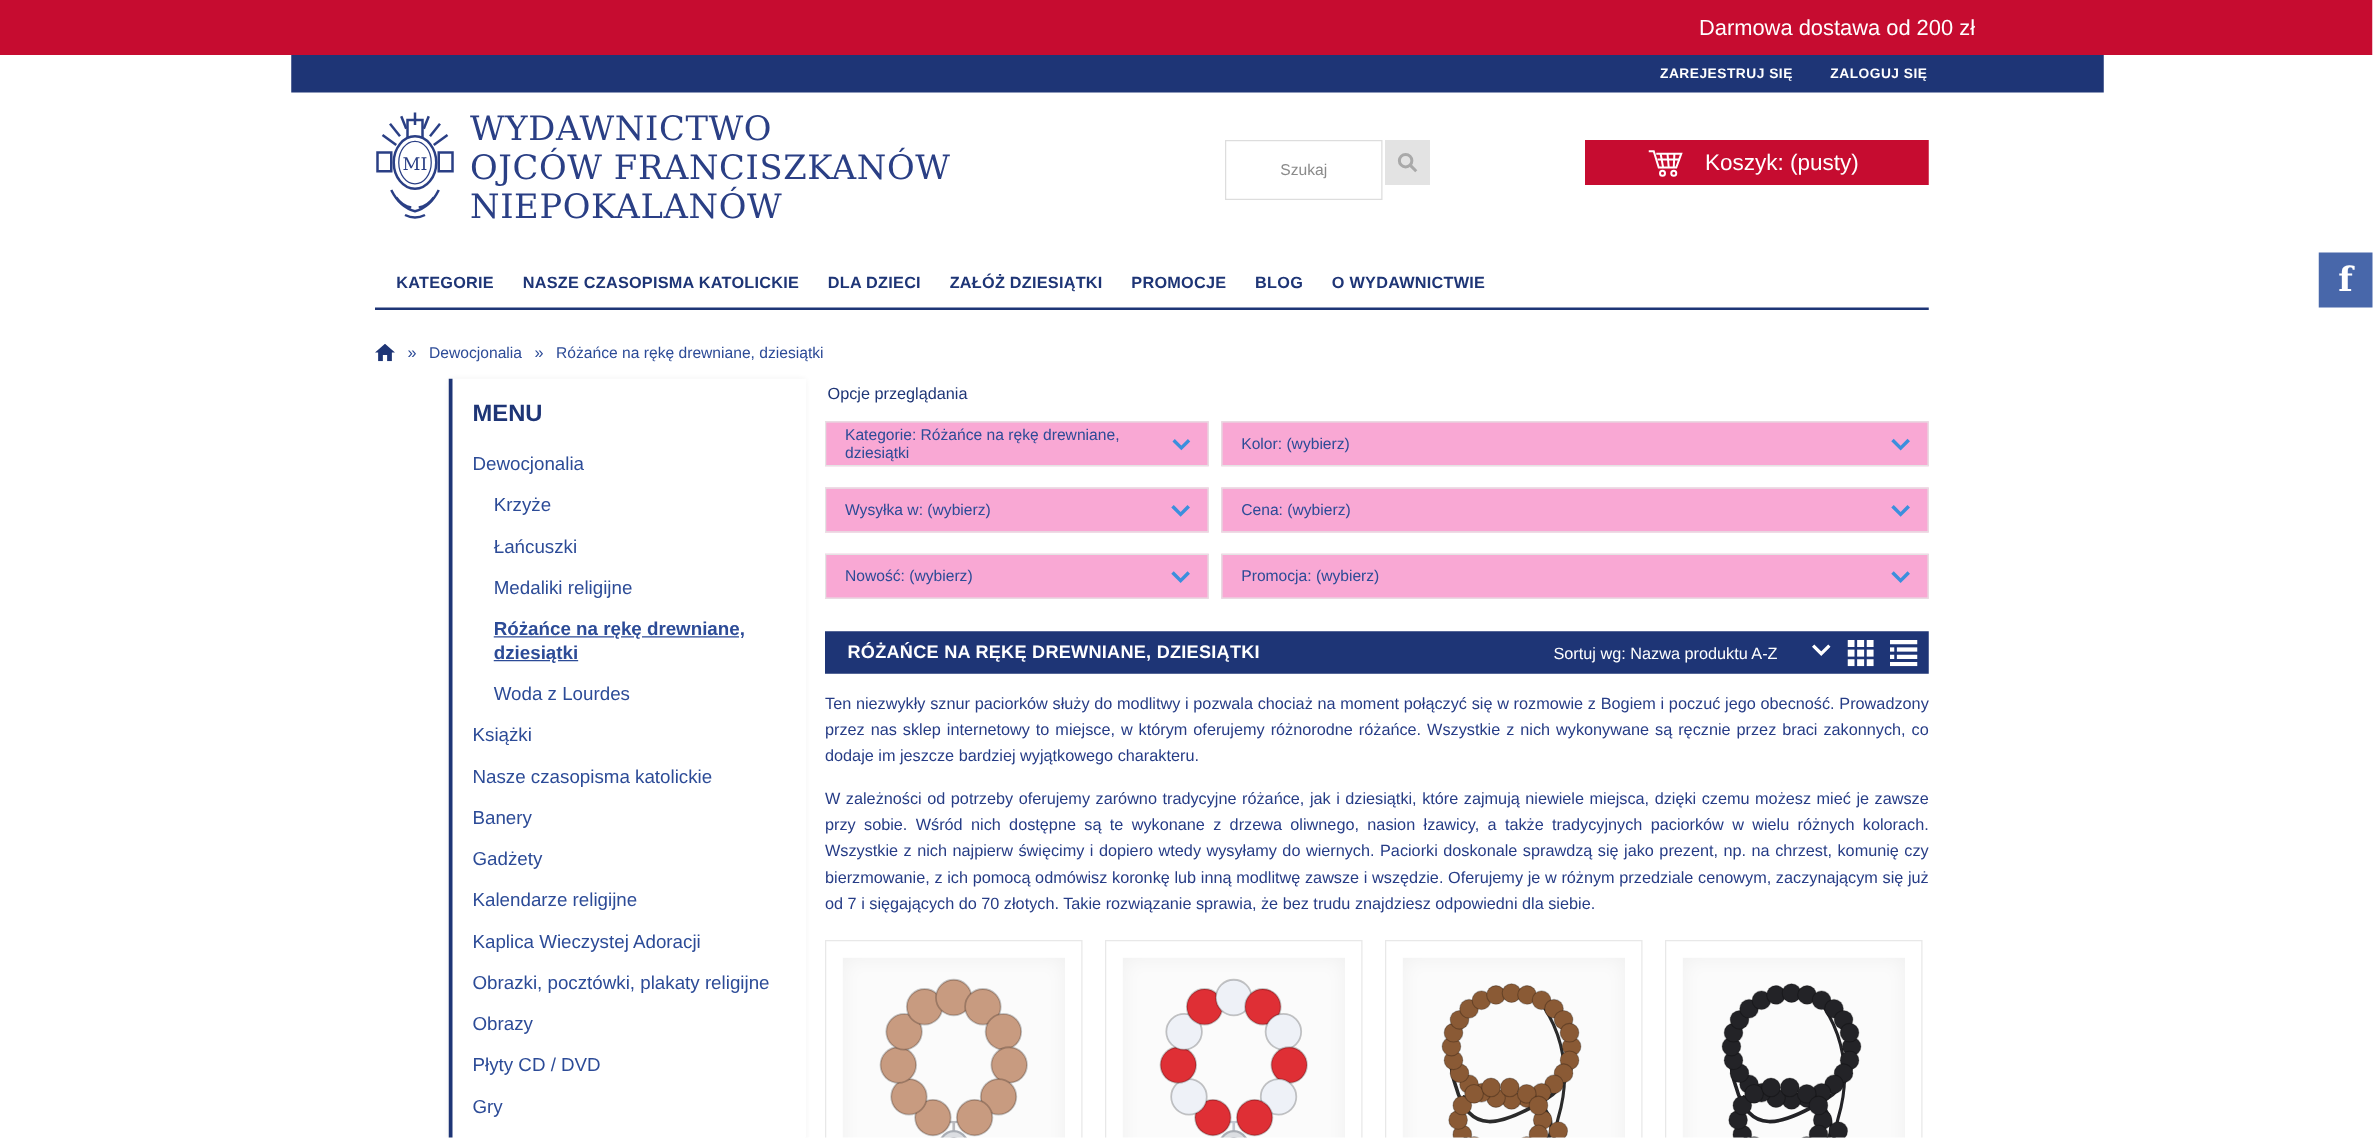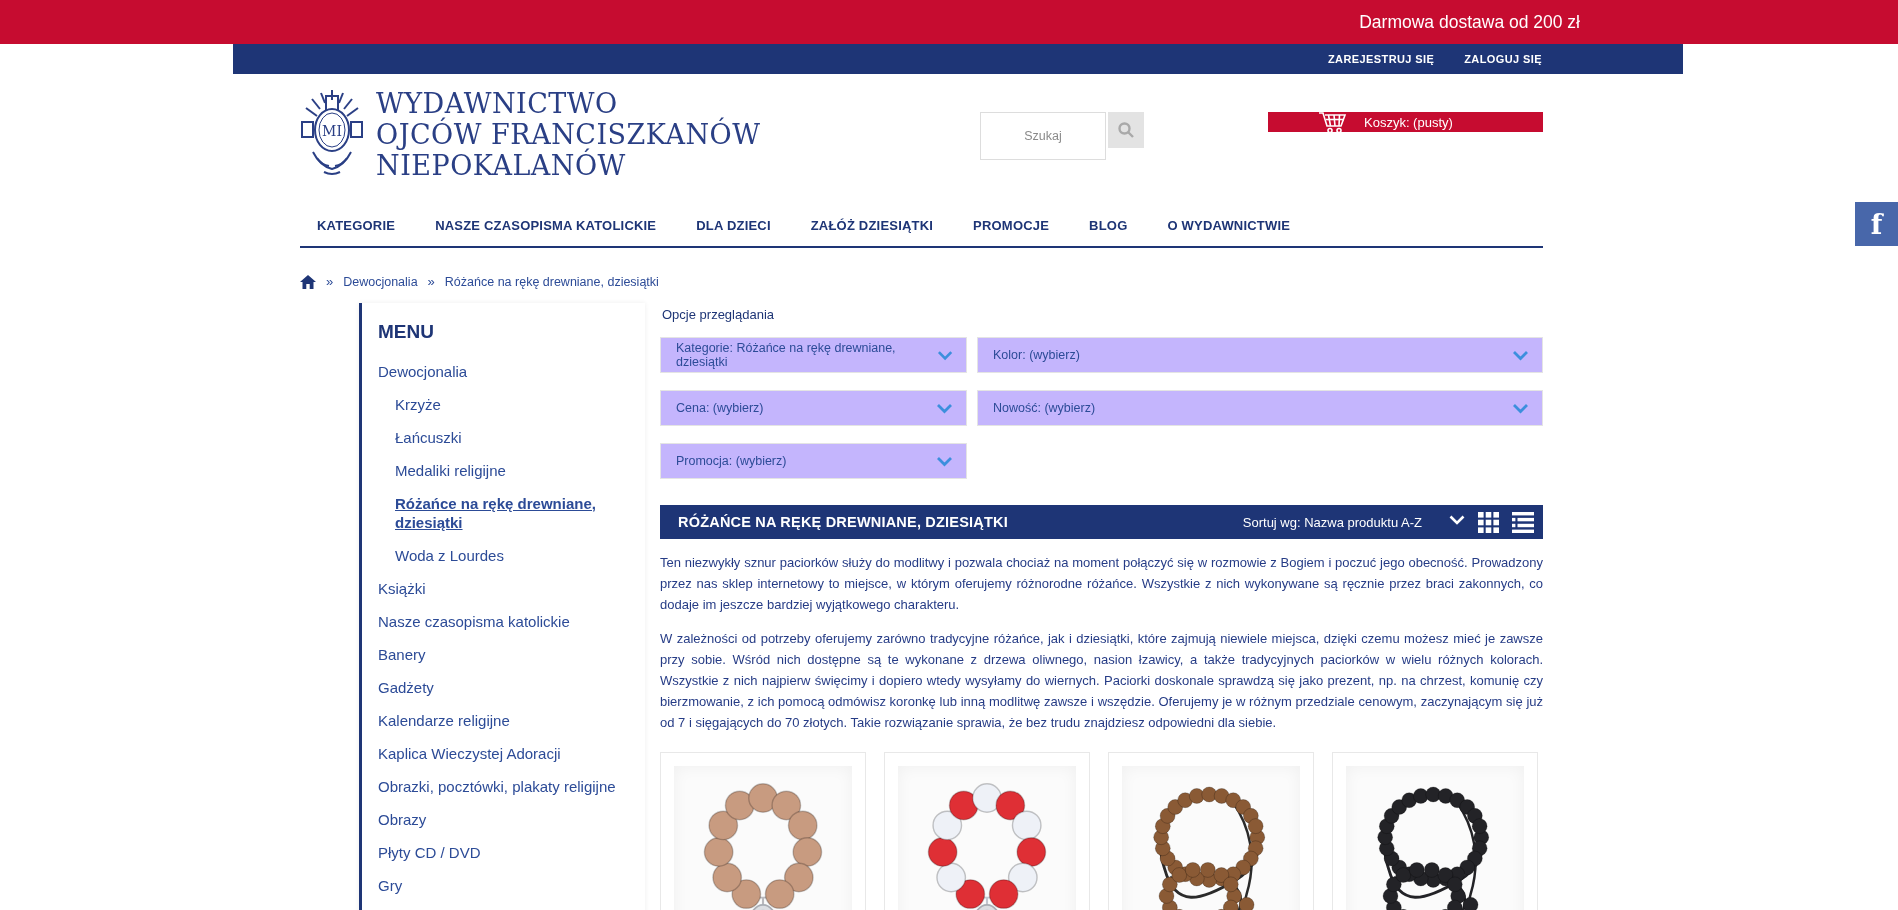--- a/index.html
+++ b/index.html
@@ -21,46 +21,46 @@
   .header{width:1243px;margin-left:300px;position:relative;height:134px;}
   .logo{position:absolute;left:0;top:14px;display:flex;align-items:flex-start;gap:12px;}
   .logo-text{font-family:"DejaVu Serif","Liberation Serif",serif;color:#2a3f85;
     font-size:27px;line-height:31px;letter-spacing:.5px;white-space:nowrap;}
   .search{position:absolute;left:680px;top:38px;display:flex;}
   .search input{width:126px;height:48px;border:1px solid #ddd;outline:none;
     font-size:12.5px;color:#555;text-align:center;font-family:"Liberation Sans",sans-serif;}
   .search input::placeholder{color:#8a8a8a;}
   .search-btn{width:36px;height:36px;border:none;background:#e3e3e3;margin-left:2px;
     display:flex;align-items:center;justify-content:center;cursor:pointer;}
-  .cart-btn{position:absolute;right:0;top:38px;width:275px;height:20px;background:var(--red);
+  .cart-btn{position:absolute;right:0;top:38px;width:275px;height:36px;background:var(--red);
     border:none;color:#fff;display:flex;align-items:center;gap:16px;padding-left:50px;
-    font-size:13px;cursor:pointer;font-family:"Liberation Sans",sans-serif;}
-  
-  .nav{width:1243px;margin-left:300px;display:flex;gap:40px;padding:10px 0 13px 17px;
+    font-size:18px;cursor:pointer;font-family:"Liberation Sans",sans-serif;}
+  
+  .nav{width:1243px;margin-left:300px;display:flex;gap:23px;padding:10px 0 13px 17px;
     border-bottom:2px solid var(--navy);}
   .nav-item{color:var(--navy);font-size:13px;font-weight:bold;letter-spacing:.2px;}
   
   .breadcrumb{width:1243px;margin:26px 0 14px 300px;display:flex;align-items:center;gap:10px;
     font-size:12.5px;color:var(--link);}
   .breadcrumb a{color:var(--link);}
   .breadcrumb .sep{color:var(--link);font-size:13px;}
   
   .content{width:1243px;margin-left:300px;display:flex;align-items:flex-start;}
   .sidebar{width:345px;flex:none;}
   .sidebar-panel{margin-left:59px;width:286px;border-left:3px solid var(--navy);
     background:#fff;box-shadow:0 0 5px rgba(0,0,0,.07);padding:14px 0 20px 0;min-height:585px;}
   .menu-title{color:var(--navy);font-size:19px;font-weight:bold;padding:4px 0 12px 16px;}
   .menu-item{display:block;color:var(--link);font-size:15px;line-height:19px;padding:7px 10px 7px 16px;}
   .menu-item.lvl1{padding-left:33px;}
   .menu-item.active{font-weight:bold;text-decoration:underline;}
   .main{flex:1;margin-left:15px;}
   
   .filters-title{color:var(--navy);font-size:13px;margin:4px 0 15px 2px;}
   .filter-grid{display:grid;grid-template-columns:307px auto;column-gap:10px;row-gap:17px;}
-  .filter-box{height:36px;border:1px solid var(--border);background:#c4b5fd;display:flex;
+  .filter-box{height:36px;border:1px solid var(--border);background:#f9a8d4;display:flex;
     align-items:center;justify-content:space-between;padding:0 13px 0 15px;
     font-size:12.5px;color:var(--link);cursor:pointer;}
   
   .listing-bar{margin-top:26px;height:34px;background:var(--navy);display:flex;
     align-items:center;padding:0 9px 0 18px;color:#fff;}
   .listing-title{font-size:14.5px;font-weight:bold;letter-spacing:.2px;}
   .sort{margin-left:auto;display:flex;align-items:flex-start;gap:27px;font-size:13px;cursor:pointer;}
   .view-btn{background:none;border:none;cursor:pointer;padding:0;margin-left:13px;
     display:flex;align-items:center;}
   
@@ -196,20 +196,26 @@
     <div class="filters-title">Opcje przeglądania</div>
     <div class="filter-grid">
         <div class="filter-box">
           <span>Kategorie: Różańce na rękę drewniane, dziesiątki</span>
           <svg width="17" height="11" viewBox="0 0 17 11">
             <polyline points="2,2 8.5,8.5 15,2" fill="none" stroke="#3c8fdd" stroke-width="2.8"></polyline>
           </svg>
         </div>
         <div class="filter-box">
           <span>Kolor: (wybierz)</span>
+          <svg width="17" height="11" viewBox="0 0 17 11">
+            <polyline points="2,2 8.5,8.5 15,2" fill="none" stroke="#3c8fdd" stroke-width="2.8"></polyline>
+          </svg>
+        </div>
+        <div class="filter-box">
+          <span>Wysyłka w: (wybierz)</span>
           <svg width="17" height="11" viewBox="0 0 17 11">
             <polyline points="2,2 8.5,8.5 15,2" fill="none" stroke="#3c8fdd" stroke-width="2.8"></polyline>
           </svg>
         </div>
         <div class="filter-box">
           <span>Cena: (wybierz)</span>
           <svg width="17" height="11" viewBox="0 0 17 11">
             <polyline points="2,2 8.5,8.5 15,2" fill="none" stroke="#3c8fdd" stroke-width="2.8"></polyline>
           </svg>
         </div>

